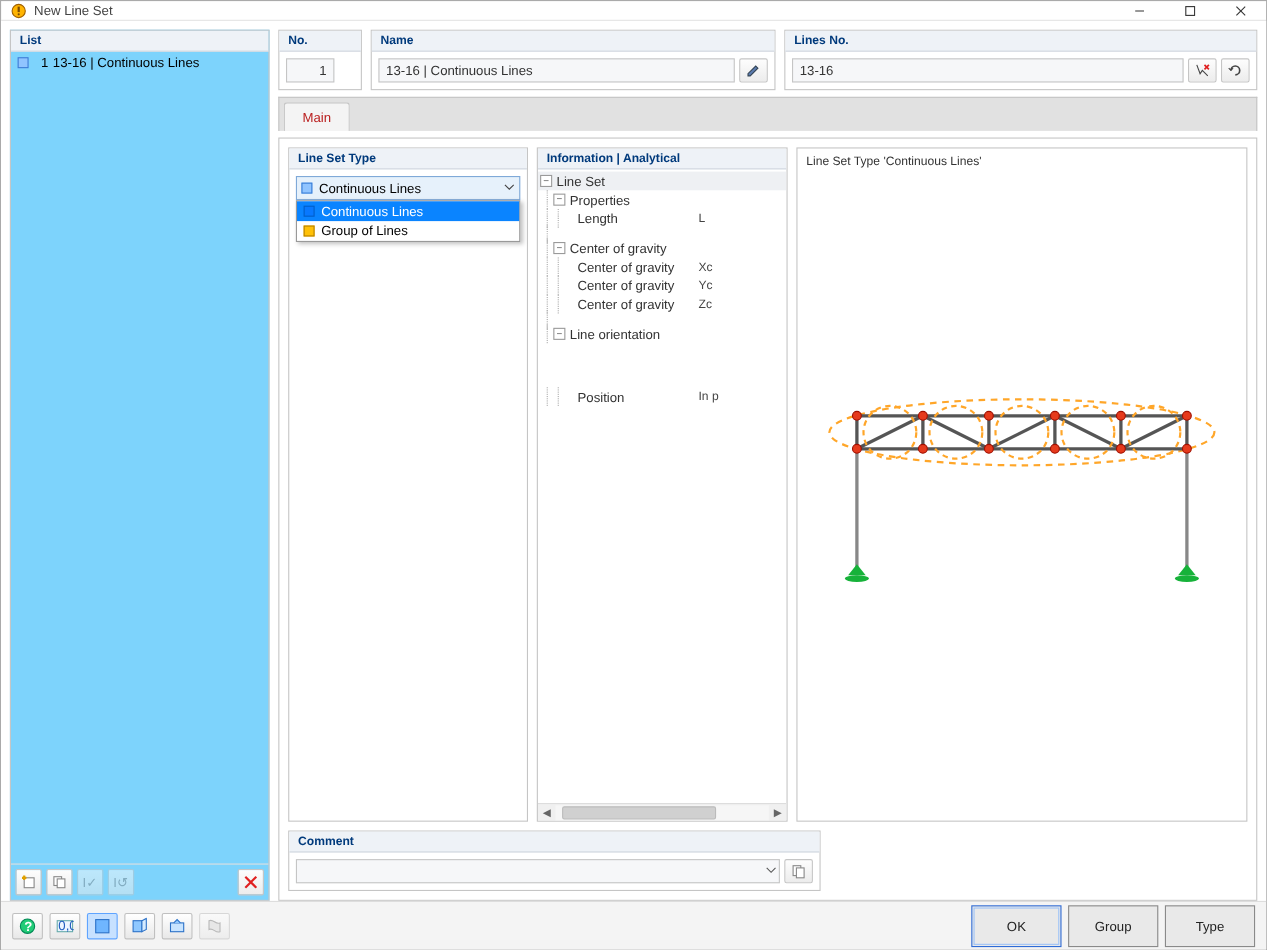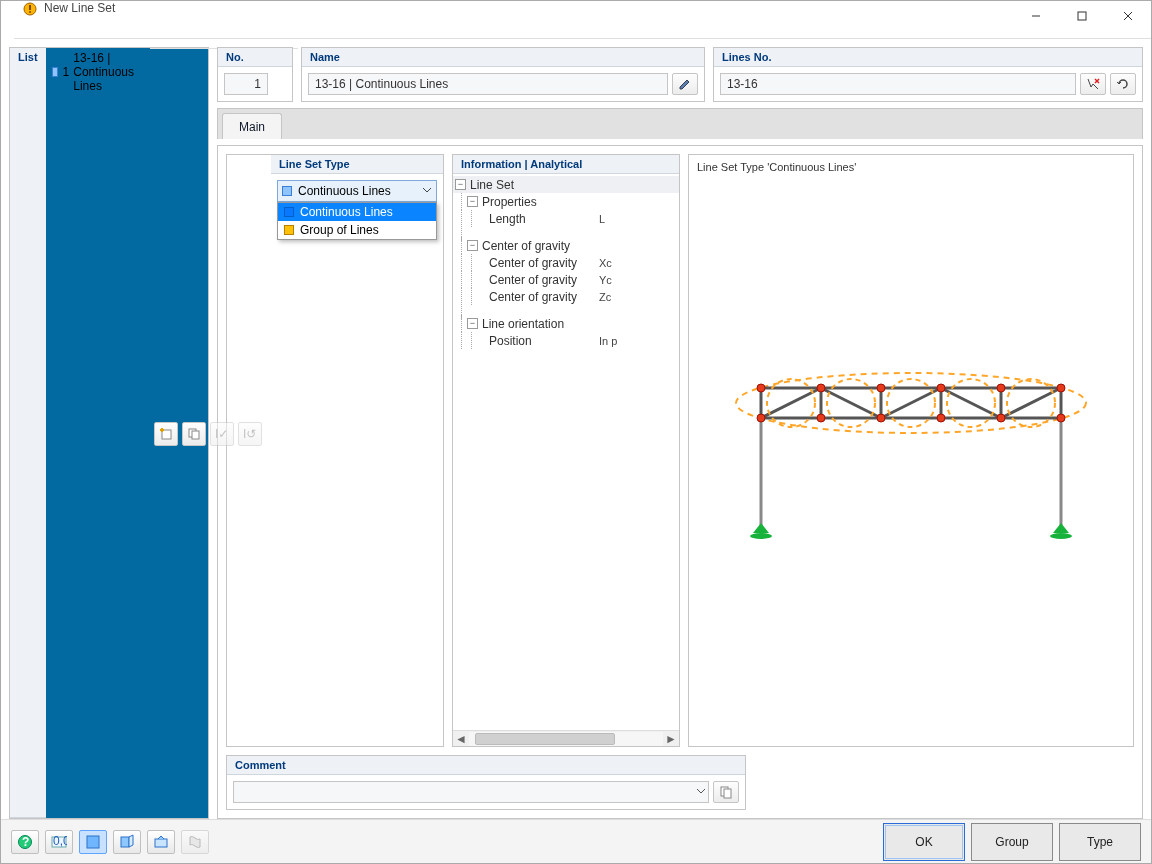--- a/index.html
+++ b/index.html
@@ -1,28 +1,28 @@
 <!DOCTYPE html>
 <html><head>
 <meta charset="utf-8">
 <style>
   * { box-sizing: border-box; font-family: "Segoe UI", Tahoma, sans-serif; font-size: 12px; }
   html, body { margin: 0; padding: 0; width: 1152px; height: 864px; overflow: hidden; background: #fff; }
   .window { width: 1152px; height: 864px; border: 1px solid #aaa; background: #fff; display: flex; flex-direction: column; }
   
-  .titlebar { height: 38px; display: flex; align-items: flex-start; padding: 0 0 0 8px; border-bottom: 1px solid #e0e0e0; margin-left: 13px; }
+  .titlebar { height: 18px; display: flex; align-items: center; padding: 0 0 0 8px; border-bottom: 1px solid #e0e0e0; }
   .titlebar .icon { width: 16px; height: 16px; margin-right: 6px; }
   .titlebar .title { flex: 1; color: #444; }
   .winbtn { width: 46px; height: 30px; display: flex; align-items: center; justify-content: center; }
   .winbtn svg { width: 10px; height: 10px; }
   
   .body { flex: 1; display: flex; flex-direction: column; background: #fff; }
   .content { flex: 1; display: flex; padding: 8px 8px 0 8px; gap: 8px; background: #fff; min-height: 0; }
   
-  .list-panel { width: 200px; border: 1px solid #c5c5c5; background: #0369a1; display: flex; }
+  .list-panel { width: 236px; border: 1px solid #c5c5c5; background: #7dd3fc; display: flex; flex-direction: column; }
   .panel-header { background: #eef2f7; padding: 3px 8px; color: #003a7c; font-weight: bold; border-bottom: 1px solid #d0d6de; font-size: 11px; }
   .list-panel .items { flex: 1; padding: 2px 4px; }
   .list-item { display: flex; align-items: center; gap: 4px; padding: 1px 2px; }
   .sq { width: 10px; height: 10px; display: inline-block; border: 1px solid #888; }
   .sq.blue { background: #90c4ff; border-color: #3a7ed6; }
   .sq.hiblue { background: #0878ff; border-color: #0060c8; }
   .sq.yellow { background: #ffc107; border-color: #b88000; }
   
   .list-toolbar, .comment-toolbar { display: flex; padding: 4px; gap: 4px; border-top: 1px solid #e0e0e0; align-items: center; }
   .tool { width: 24px; height: 24px; border: 1px solid #c5c5c5; background: linear-gradient(#fdfdfd,#ececec); display: flex; align-items: center; justify-content: center; border-radius: 2px; }
@@ -33,26 +33,26 @@
   .field-box { border: 1px solid #c5c5c5; background: #fff; display: flex; flex-direction: column; }
   .field-box.no { width: 76px; }
   .field-box.name { flex: 1; }
   .field-box.lines { width: 430px; }
   .field-body { padding: 6px; display: flex; gap: 4px; align-items: center; }
   .num-input { width: 44px; height: 22px; border: 1px solid #c5c5c5; background: #f6f7f9; text-align: right; padding: 0 6px; color: #333; }
   .text-input { flex: 1; height: 22px; border: 1px solid #c5c5c5; background: #f6f7f9; padding: 0 6px; color: #333; }
   .icon-btn { width: 26px; height: 22px; border: 1px solid #c5c5c5; background: linear-gradient(#fdfdfd,#ececec); display: flex; align-items: center; justify-content: center; border-radius: 2px; }
   
   .tabs-row { display: flex; background: #e1e1e1; padding-top: 4px; border: 1px solid #c5c5c5; border-bottom: none; }
-  .tab { padding: 6px 16px 5px 16px; margin-left: 4px; background: #f4f4f4; border: 1px solid #c5c5c5; border-bottom: none; border-radius: 3px 3px 0 0; color: #0f172a; }
+  .tab { padding: 6px 16px 5px 16px; margin-left: 4px; background: #f4f4f4; border: 1px solid #c5c5c5; border-bottom: none; border-radius: 3px 3px 0 0; color: #b91c1c; }
   
   .tab-content { flex: 1; border: 1px solid #c5c5c5; background: #fff; display: flex; flex-direction: column; min-height: 0; }
   .tab-inner { flex: 1; display: flex; gap: 8px; padding: 8px; min-height: 0; }
   
-  .type-panel { width: 218px; border: 1px solid #c5c5c5; background: #fff; display: flex; flex-direction: column; padding-left: 44px; }
+  .type-panel { width: 218px; border: 1px solid #c5c5c5; background: #fff; display: flex; flex-direction: column; }
   .combo { margin: 6px; height: 22px; border: 1px solid #7fa9d8; background: #e6f1fb; display: flex; align-items: center; padding: 0 4px; gap: 6px; position: relative; }
   .combo .chev { margin-left: auto; }
   .dropdown { position: absolute; left: -1px; top: 21px; width: calc(100% + 2px); background: #fff; border: 1px solid #999; box-shadow: 2px 2px 4px rgba(0,0,0,0.25); z-index: 10; }
   .dd-item { display: flex; align-items: center; gap: 6px; padding: 2px 6px; }
   .dd-item.sel { background: #0a84ff; color: #fff; }
   
   .info-panel { width: 228px; border: 1px solid #c5c5c5; background: #fff; display: flex; flex-direction: column; overflow: hidden; min-height: 0; }
   .tree { flex: 1; overflow: hidden; padding: 2px 0; }
   .tree-row { display: flex; align-items: center; height: 17px; font-size: 11px; color: #333; }
   .tree-row .exp { width: 11px; height: 11px; border: 1px solid #9a9a9a; display: flex; align-items: center; justify-content: center; font-size: 9px; line-height: 9px; margin-right: 4px; color:#555; background:#fff; }
@@ -276,21 +276,21 @@
                     <span class="sym">Zc</span>
                   </div>
                 <div class="tree-row" style="height:10px;padding-left:4px;">
                     <span class="vline"></span>
                   </div>
                 <div class="tree-row" style="padding-left:4px;">
                     <span class="vline"></span>
                     <span class="exp">−</span>
                     <span class="lbl">Line orientation</span>
                   </div>
-                <div class="tree-row" style="padding-left:4px;">
+                <div class="tree-row" style="padding-left:4px;margin-top:40px;">
                     <span class="vline"></span>
                     <span class="vline"></span>
                     <span style="width:12px"></span>
                     <span class="lbl" style="width:108px;flex:none">Position</span>
                     <span class="sym" style="width:40px">In p</span>
                   </div>
               </div>
               <div class="hsbar">
                 <div class="arrow">◄</div>
                 <div class="track">

